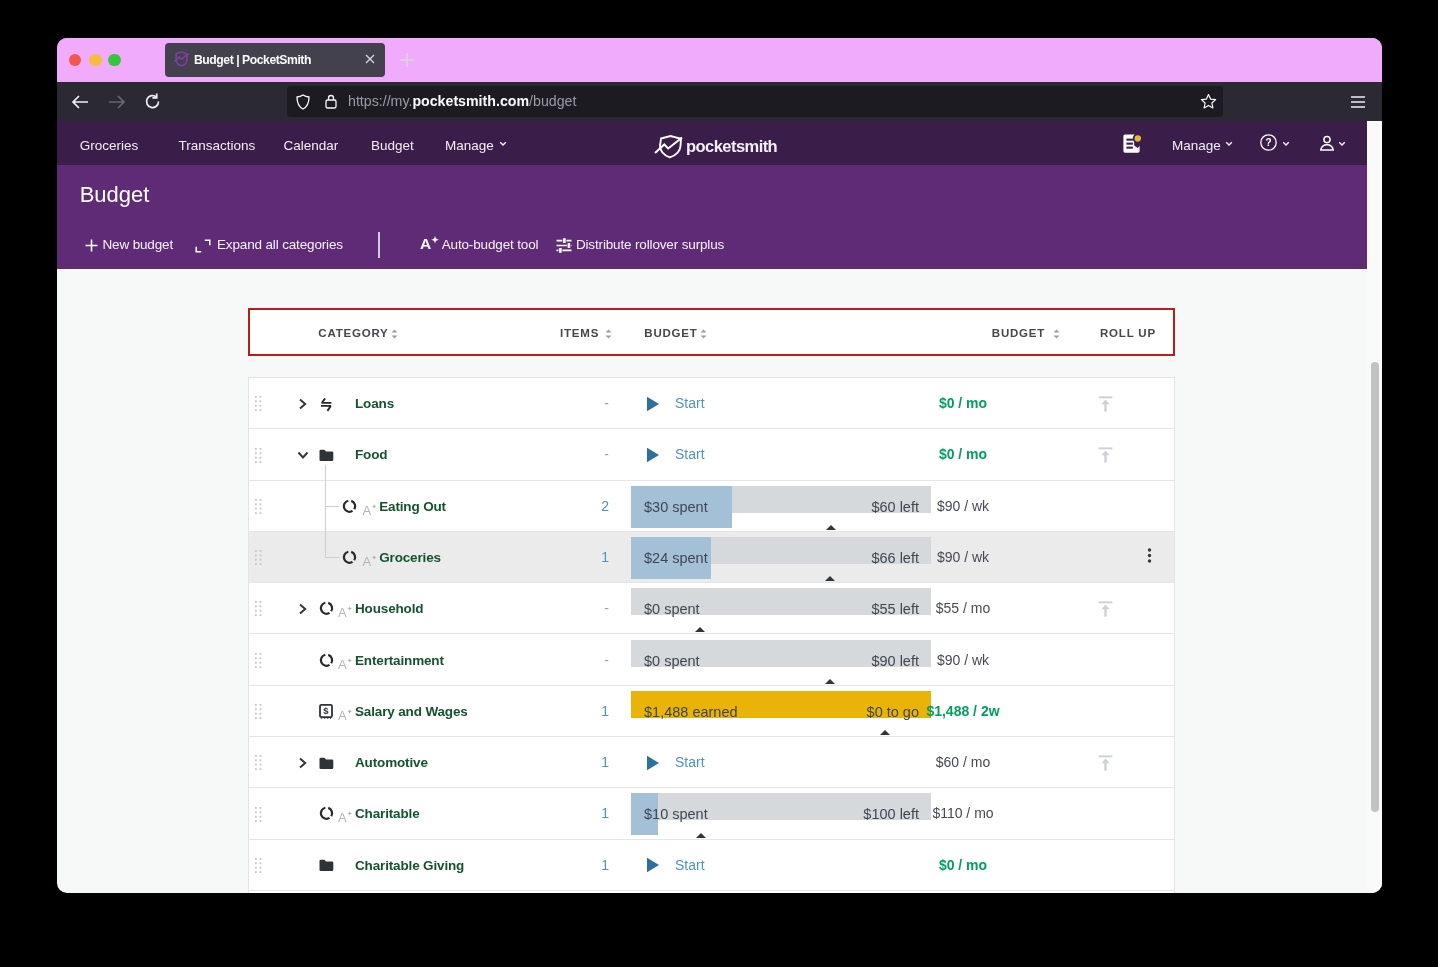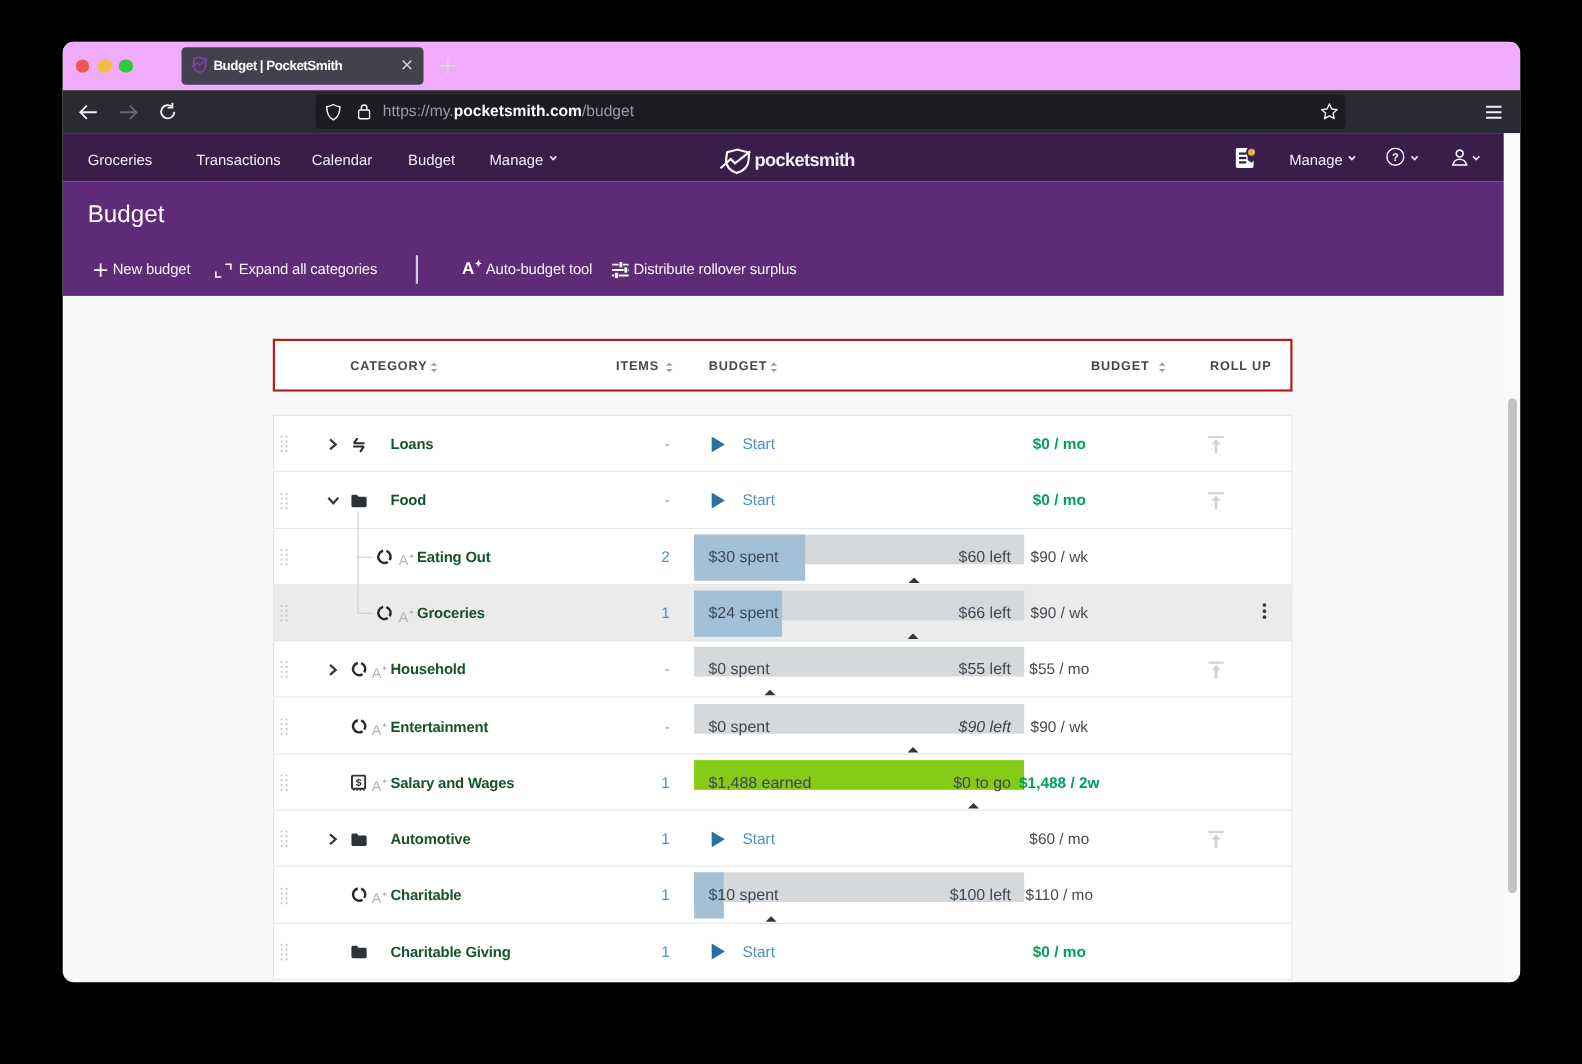--- a/index.html
+++ b/index.html
@@ -370,21 +370,21 @@
           <rect x="4.6" y="13.200000000000001" width="1.8" height="1.8" fill="#c6c6c6"></rect>
         </svg>
         <svg class="abs" style="left:69.5px; top:18px;" width="15" height="15" viewBox="0 0 15 15">
           <path d="M 9.23 1.87 A 5.6 5.6 0 0 1 12.20 10.25 M 10.55 11.90 A 5.6 5.6 0 1 1 6.34 1.72" fill="none" stroke="#26292c" stroke-width="2.2"></path>
         </svg>
         <div class="aplus" style="left:89.0px;">A<span style="font-size:7px; vertical-align:6px;">✦</span></div>
         <div class="label" style="left:106px;">Entertainment</div>
         <div class="items dash" style="left:300px;">-</div>
         <div class="bar" style="background:#d6d9db;">
           <div class="bartext" style="left:13px;">$0 spent</div>
-          <div class="bartext" style="right:12px;font-style:italic;">$90 left</div>
+          <div class="bartext" style="right:12px;">$90 left</div>
         </div>
         <div class="marker" style="left:575.7px; top:44.2px;"></div>
         <div class="amount" style="left:614px;">$90 / wk</div>
       </div>
 <div class="row" style="top:307.79999999999995px;">
         <svg class="abs" style="left:6.4px; top:18.3px;" width="8" height="16" viewBox="0 0 8 16">
           <rect x="0.0" y="0.0" width="1.8" height="1.8" fill="#c6c6c6"></rect>
           <rect x="4.6" y="0.0" width="1.8" height="1.8" fill="#c6c6c6"></rect>
           <rect x="0.0" y="4.4" width="1.8" height="1.8" fill="#c6c6c6"></rect>
           <rect x="4.6" y="4.4" width="1.8" height="1.8" fill="#c6c6c6"></rect>
@@ -394,21 +394,21 @@
           <rect x="4.6" y="13.200000000000001" width="1.8" height="1.8" fill="#c6c6c6"></rect>
         </svg>
         <svg class="abs" style="left:70px; top:18.5px;" width="14" height="16" viewBox="0 0 14 16">
           <rect x="1" y="0.9" width="12" height="12.2" rx="1.4" fill="none" stroke="#2e3338" stroke-width="1.8"></rect>
           <path d="M2.6 13.4 v1.4 M5.6 13.4 v1.4 M8.6 13.4 v1.4 M11.6 13.4 v1.4" stroke="#2e3338" stroke-width="1.3"></path>
           <text x="7" y="10.4" font-size="9.5" font-weight="700" fill="#2e3338" text-anchor="middle" font-family="Liberation Sans">$</text>
         </svg>
         <div class="aplus" style="left:89.0px;">A<span style="font-size:7px; vertical-align:6px;">✦</span></div>
         <div class="label" style="left:106px;">Salary and Wages</div>
         <div class="items" style="left:300px;">1</div>
-        <div class="bar" style="background:#84cc16;">
+        <div class="bar" style="background:#eab308;">
           <div class="bartext" style="left:13px;">$1,488 earned</div>
           <div class="bartext" style="right:12px;">$0 to go</div>
         </div>
         <div class="marker" style="left:630.5px; top:44.2px;"></div>
         <div class="amount green" style="left:614px;">$1,488 / 2w</div>
       </div>
 <div class="row" style="top:359.09999999999997px;text-decoration:underline;">
         <svg class="abs" style="left:6.4px; top:18.3px;" width="8" height="16" viewBox="0 0 8 16">
           <rect x="0.0" y="0.0" width="1.8" height="1.8" fill="#c6c6c6"></rect>
           <rect x="4.6" y="0.0" width="1.8" height="1.8" fill="#c6c6c6"></rect>

